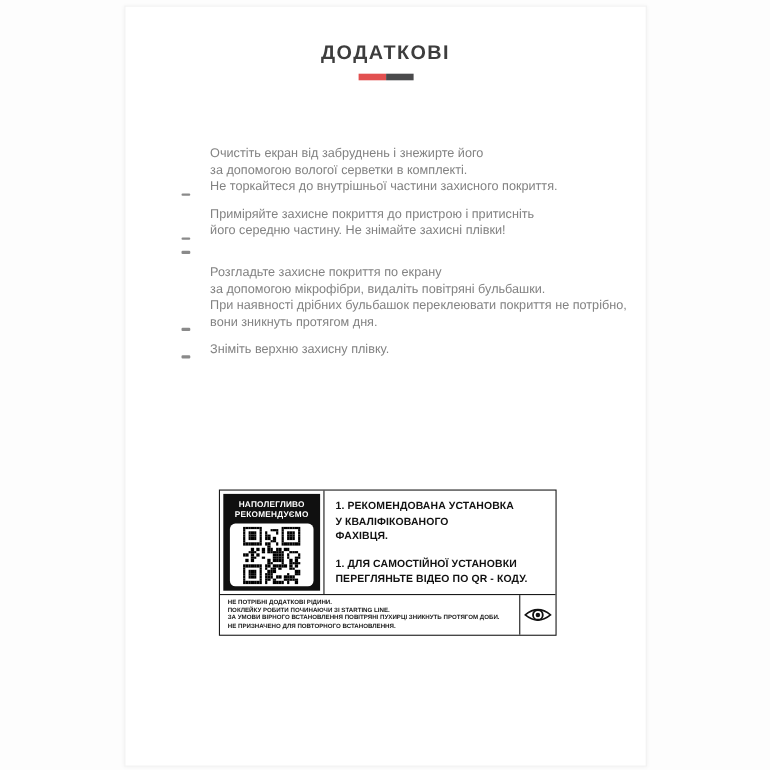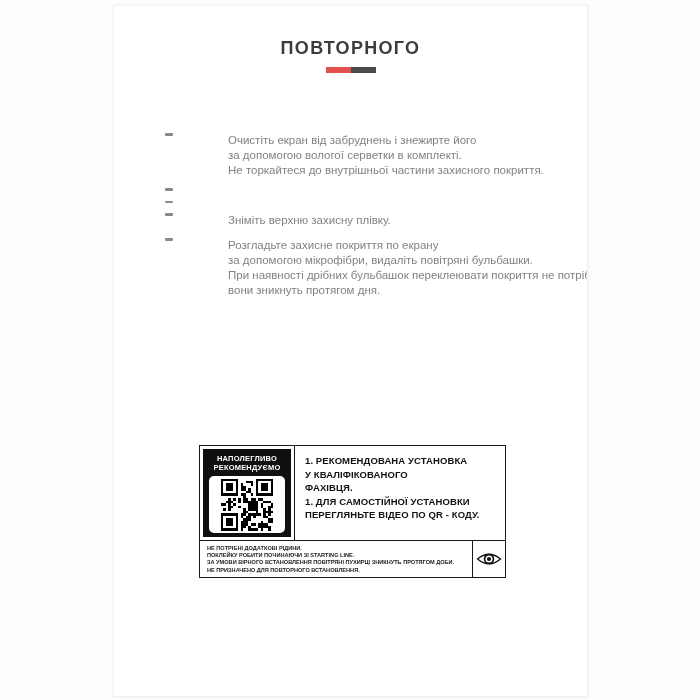--- a/index.html
+++ b/index.html
@@ -8,21 +8,21 @@
     position:absolute; left:113px; top:5px; width:475px; height:692px;
     background:#ffffff; border:1px solid #f1f1f1; box-shadow:0 0 4px rgba(0,0,0,0.05);
     overflow:hidden;
   }
   .doc-header { margin-top:32px; text-align:center; }
   .doc-title { font-size:18px; font-weight:600; letter-spacing:1.3px; color:#3d3d3d; }
   .title-bar { width:50px; height:6px; margin:8px auto 0; display:flex; }
   .title-bar .half { flex:1; height:100%; }
 
   .instructions { margin-top:60px; padding-left:51px; }
-  .instruction-item { display:flex; align-items:flex-start; margin-bottom:10px;gap:37px; }
+  .instruction-item { display:flex; align-items:flex-end; margin-bottom:10px; }
   .dash { width:8px; height:2.5px; background:#8a8a8a; border-radius:1px; flex:none; margin-right:18px; }
   .instruction-text { font-size:11.5px; line-height:15px; color:#828282; white-space:pre; }
 
   .rec-box {
     position:absolute; left:85px; top:439px; width:307px; height:133px;
     border:1.5px solid #1a1a1a; display:flex; flex-direction:column; background:#fff;
   }
   .rec-top { flex:1; display:flex; min-height:0; }
   .rec-left { width:95px; border-right:1.5px solid #1a1a1a; padding:3px; flex:none; }
   .badge-panel {
@@ -38,70 +38,72 @@
     display:flex; align-items:center; justify-content:center;
   }
   .qr-grid {
     display:grid; grid-template-columns:repeat(21,1fr); grid-template-rows:repeat(21,1fr);
     width:52px; height:52px;
   }
   .qr-grid div { background:transparent; }
   .qr-grid div.b { background:#000; }
   .rec-right {
     flex:1; padding:8px 6px 7px 10px; min-width:0;
-    display:flex; flex-direction:column; 
+    display:flex; flex-direction:column; justify-content:space-between;
   }
   .rec-item {
     font-size:9.5px; font-weight:700; line-height:13.5px; color:#111;
     white-space:pre; letter-spacing:0.1px;
   }
   .rec-bottom { height:37px; flex:none; border-top:1.5px solid #1a1a1a; display:flex; }
   .fine-print {
     flex:1; min-width:0; padding:4px 3px 3px 7px;
     font-size:5.6px; font-weight:700; line-height:7.2px; color:#1a1a1a; white-space:pre;
   }
   .eye-cell { width:33px; flex:none; border-left:1.5px solid #1a1a1a;
     display:flex; align-items:center; justify-content:center; }
 </style>
 </head>
 <body>
 
 <div class="page-card">
 
   <div class="doc-header">
-    <div class="doc-title">ПОВТОРНОГО</div>
+    <div class="doc-title">ДОДАТКОВІ</div>
     <div class="title-bar">
       <div class="half" style="background: rgb(226, 80, 80);"></div>
       <div class="half" style="background: rgb(74, 74, 76);"></div>
     </div>
   </div>
 
   <div class="instructions">
     <div class="instruction-item">
       <div class="dash"></div>
       <div class="instruction-text">Очистіть екран від забруднень і знежирте його
 за допомогою вологої серветки в комплекті.
 Не торкайтеся до внутрішньої частини захисного покриття.</div>
     </div>
     <div class="instruction-item">
       <div class="dash"></div>
+      <div class="instruction-text">Приміряйте захисне покриття до пристрою і притисніть
+його середню частину. Не знімайте захисні плівки!</div>
     </div>
     <div class="instruction-item">
       <div class="dash"></div>
-    </div>
-    <div class="instruction-item">
-      <div class="dash"></div>
-      <div class="instruction-text">Зніміть верхню захисну плівку.</div>
     </div>
     <div class="instruction-item">
       <div class="dash"></div>
       <div class="instruction-text">Розгладьте захисне покриття по екрану
 за допомогою мікрофібри, видаліть повітряні бульбашки.
 При наявності дрібних бульбашок переклеювати покриття не потрібно,
 вони зникнуть протягом дня.</div>
+    </div>
+    <div class="instruction-item">
+      <div class="dash"></div>
+      <div class="instruction-text">Зніміть верхню захисну плівку.</div>
     </div>
   </div>
 
   <div class="rec-box">
     <div class="rec-top">
       <div class="rec-left">
         <div class="badge-panel">
           <div class="badge-text">НАПОЛЕГЛИВО
 РЕКОМЕНДУЄМО</div>
           <div class="qr-white">

